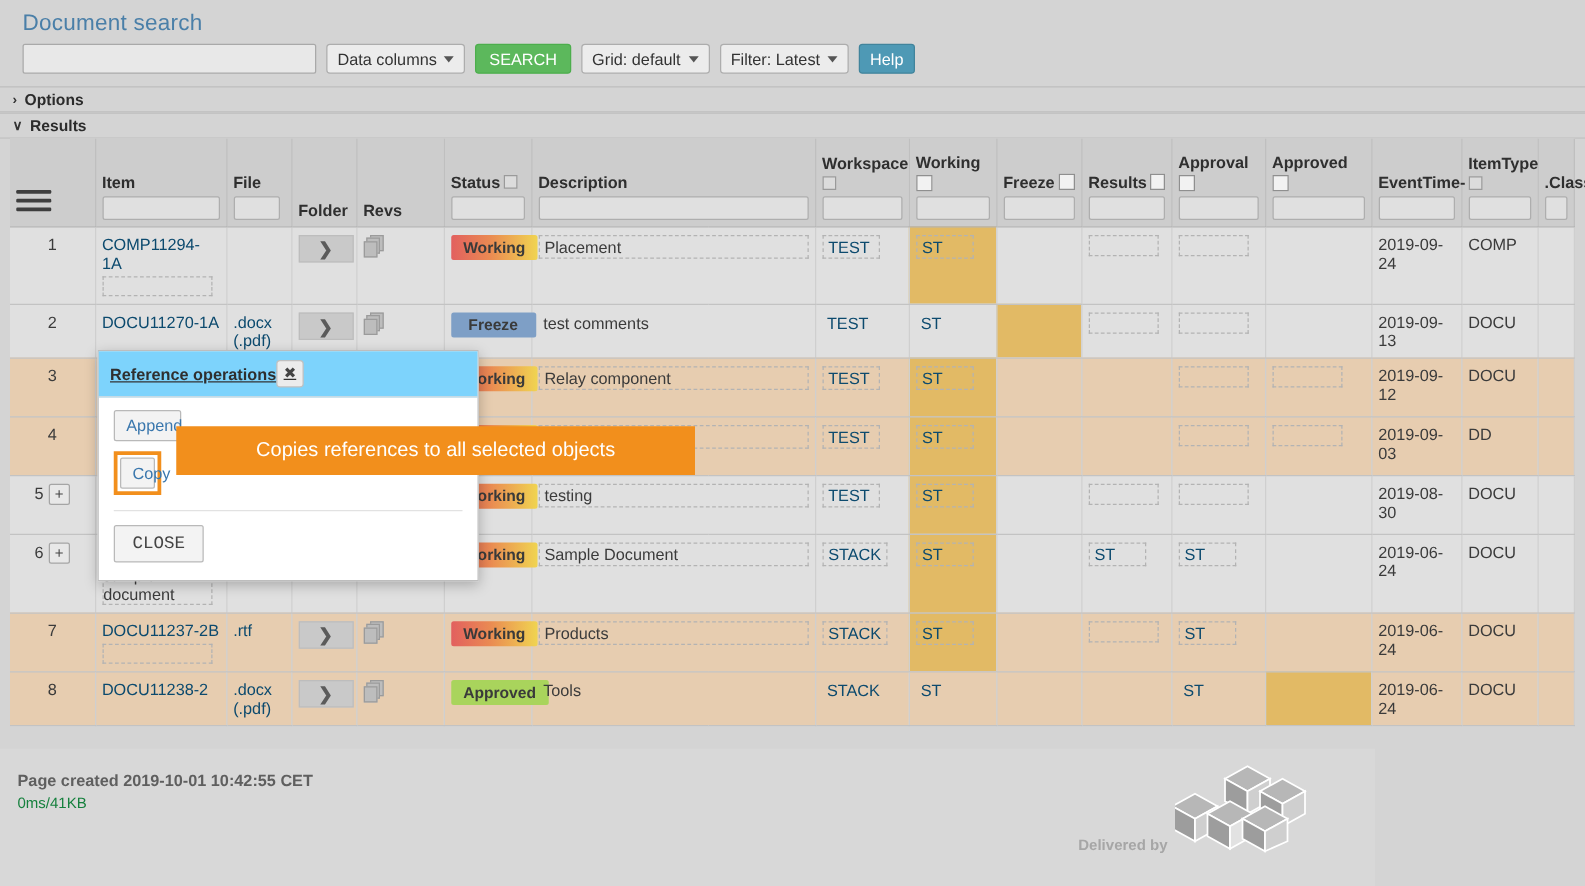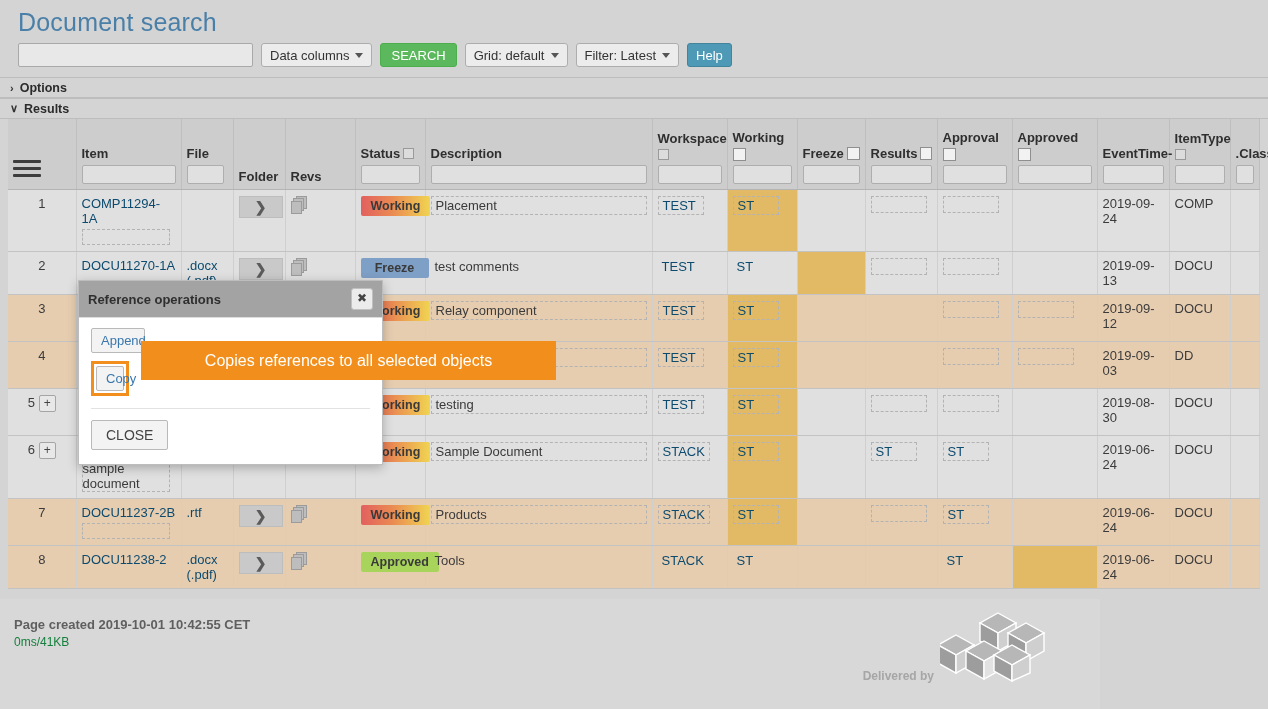--- a/index.html
+++ b/index.html
@@ -9,21 +9,21 @@
     background:#d4d4d4;
     font-family:"Liberation Sans", sans-serif;
     font-size:13px;
     color:#333;
     overflow:hidden;
     position:relative;
   }
 
   
   .page-title {
-    font-size:25px;
+    font-size:18px;
     color:#4a7fa8;
     font-weight:400;
     padding:8px 0 6px 18px;
     letter-spacing:.2px;
   }
   .toolbar {
     display:flex; align-items:center; gap:8px;
     padding:0 0 10px 18px;
   }
   .search-input {
@@ -236,24 +236,25 @@
   .modal {
     position:absolute;
     left:78px; top:280px;
     width:305px;
     background:#fff;
     border:1px solid #bdbdbd;
     box-shadow:0 3px 10px rgba(0,0,0,.25);
     z-index:40;
   }
   .modal-head {
-    display:flex; align-items:center; justify-content:space-between;
-    background:#a3a3a3;
+    display:flex; align-items:center; 
+    background:#7dd3fc;
     border-bottom:1px solid #ddd;
     padding:7px 9px;
+    text-decoration:underline;
   }
   .modal-title { font-weight:bold; font-size:13px; color:#2f2f2f; }
   .modal-close {
     width:22px;height:22px;
     border:1px solid #c0c0c0; background:#ececec;
     border-radius:3px; color:#444;
     font-size:12px; line-height:18px; text-align:center;
     cursor:pointer;
   }
   .modal-body { padding:10px 12px 0 12px; }
@@ -284,21 +285,21 @@
   .modal-divider { border-top:1px solid #e2e2e2; margin:6px 0 0 0; }
   .modal-foot { padding:11px 12px 14px 12px; }
   .close-btn {
     border:1px solid #b9b9b9;
     background:#f3f3f3;
     color:#444;
     font-size:14px;
     padding:6px 14px;
     border-radius:2px;
     cursor:pointer;
-    font-family:Liberation Sans, sans-serif;
+    font-family:Liberation Mono, monospace;
   }
   .tooltip {
     position:absolute;
     left:141px; top:341px;
     width:415px; height:39px;
     background:#f28f1c;
     color:#fff;
     font-size:16px;
     display:flex; align-items:center; justify-content:center;
     z-index:50;

